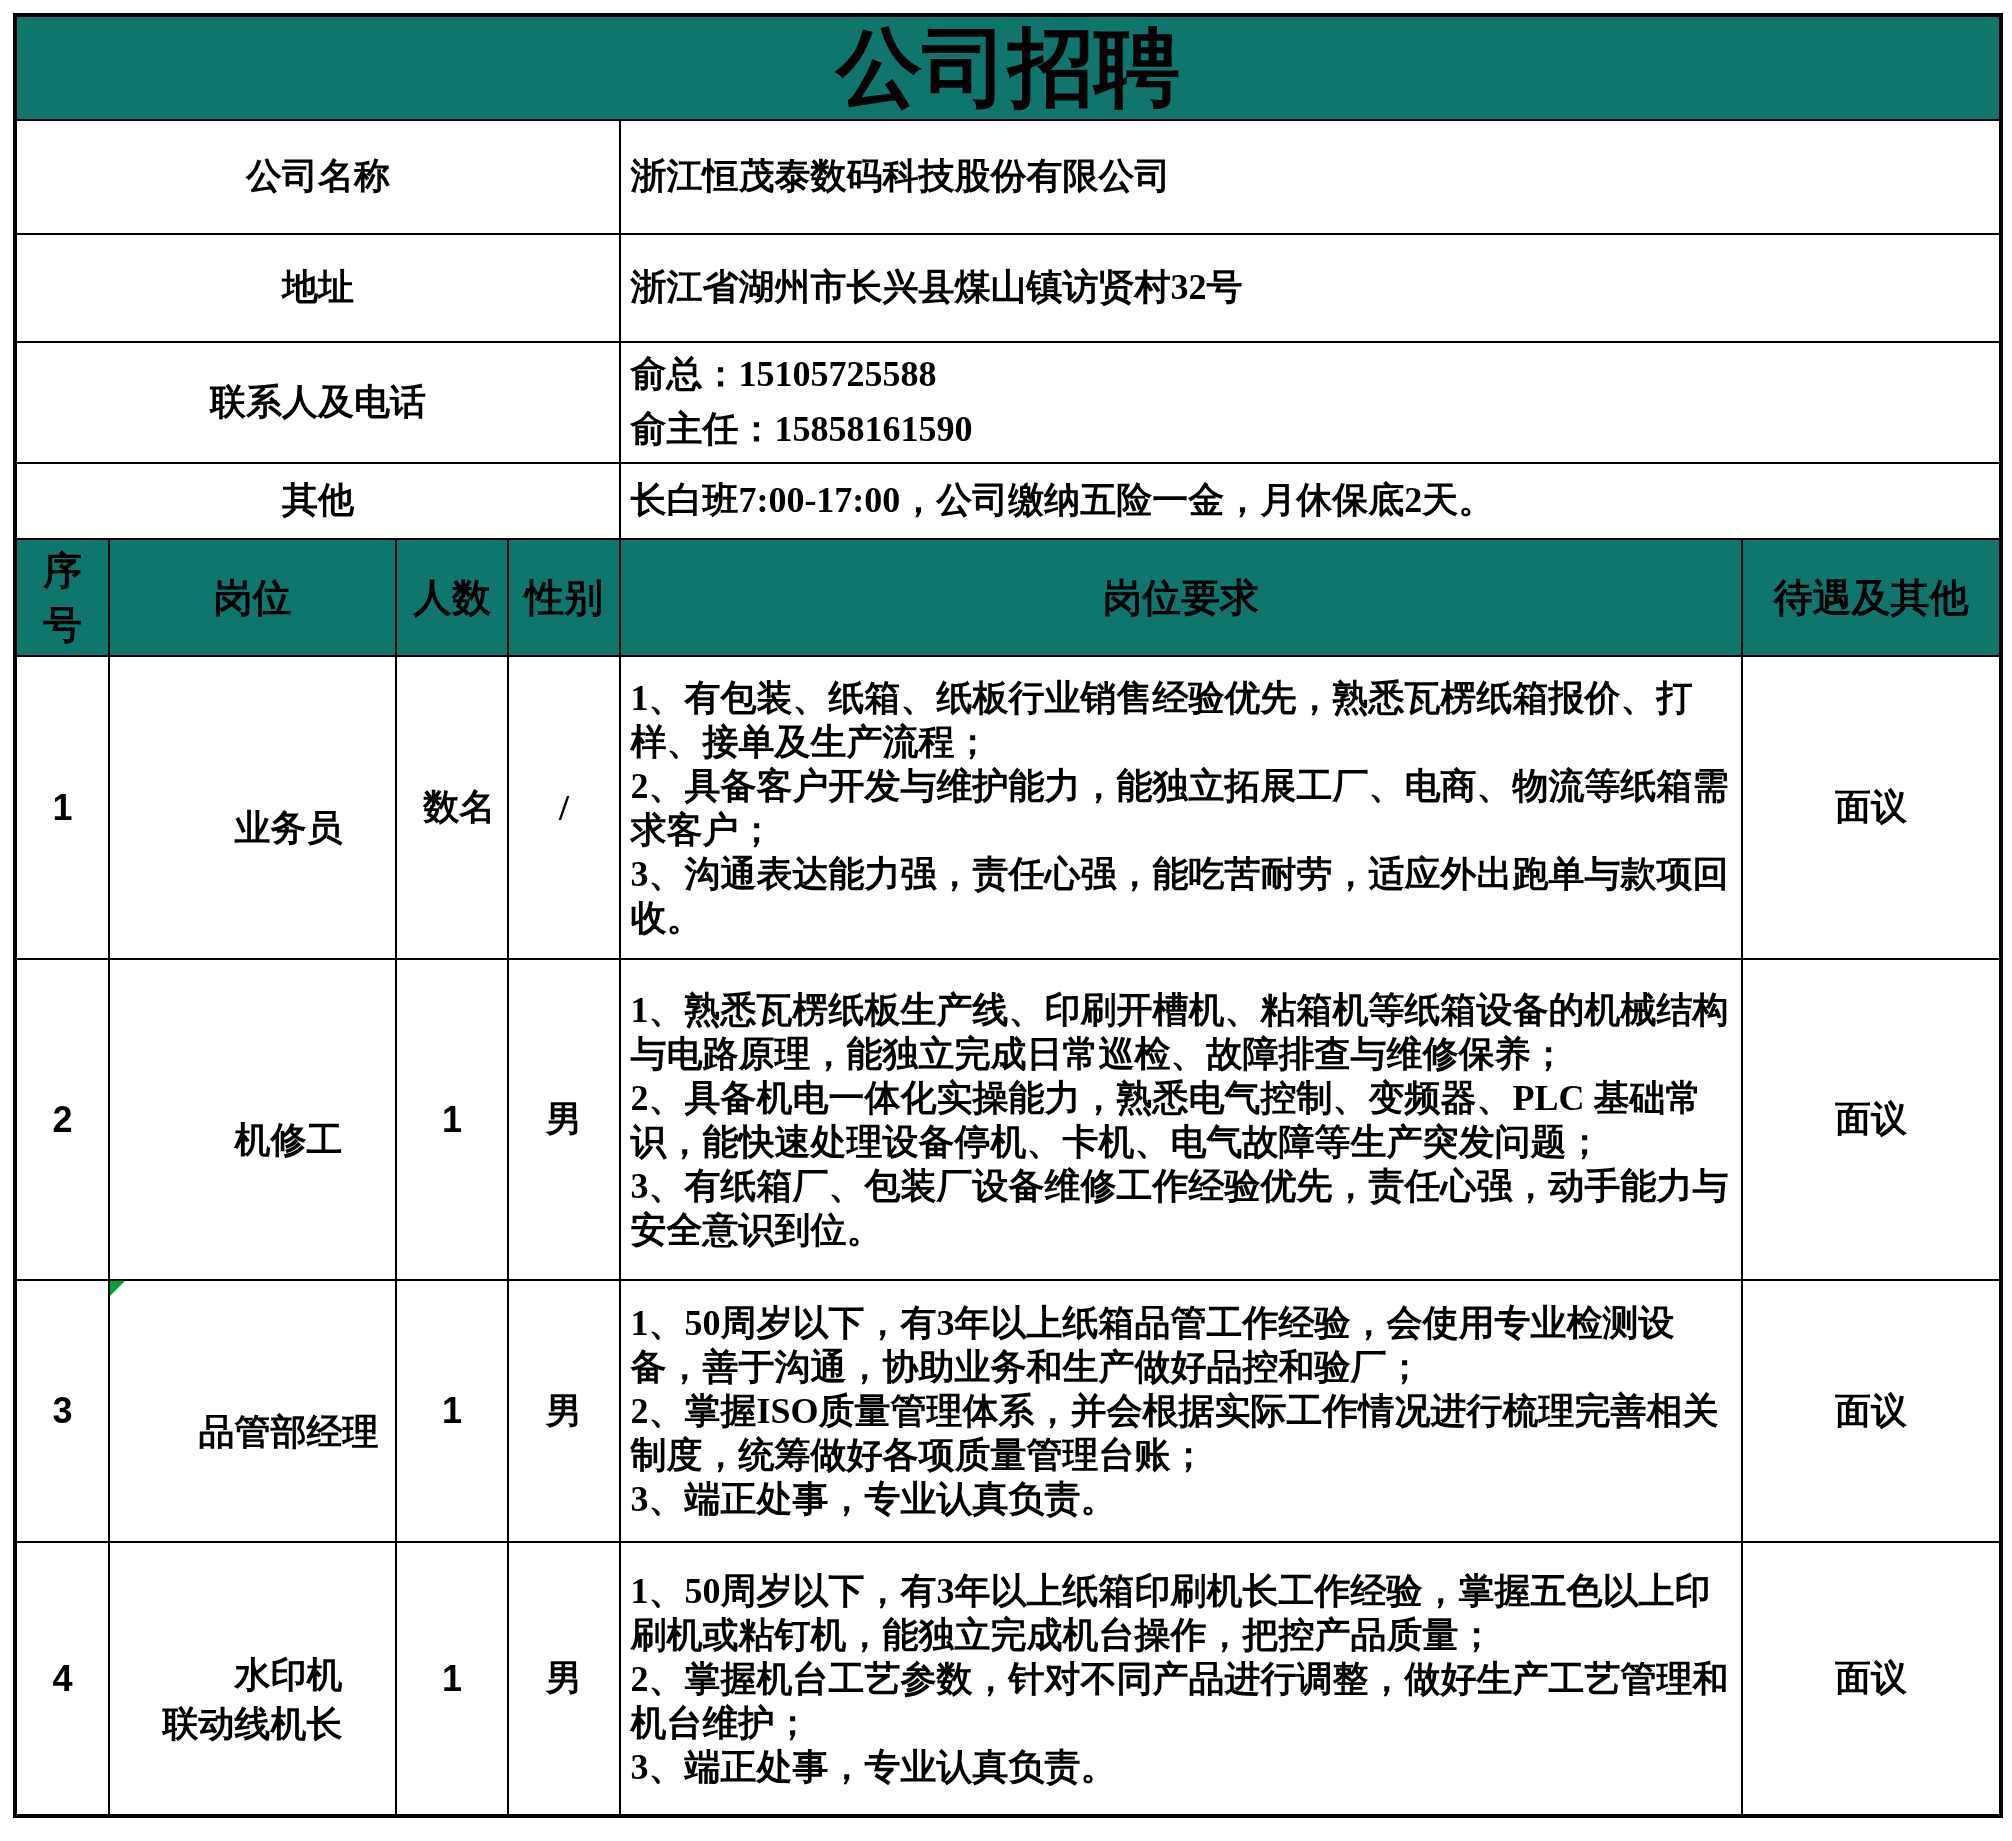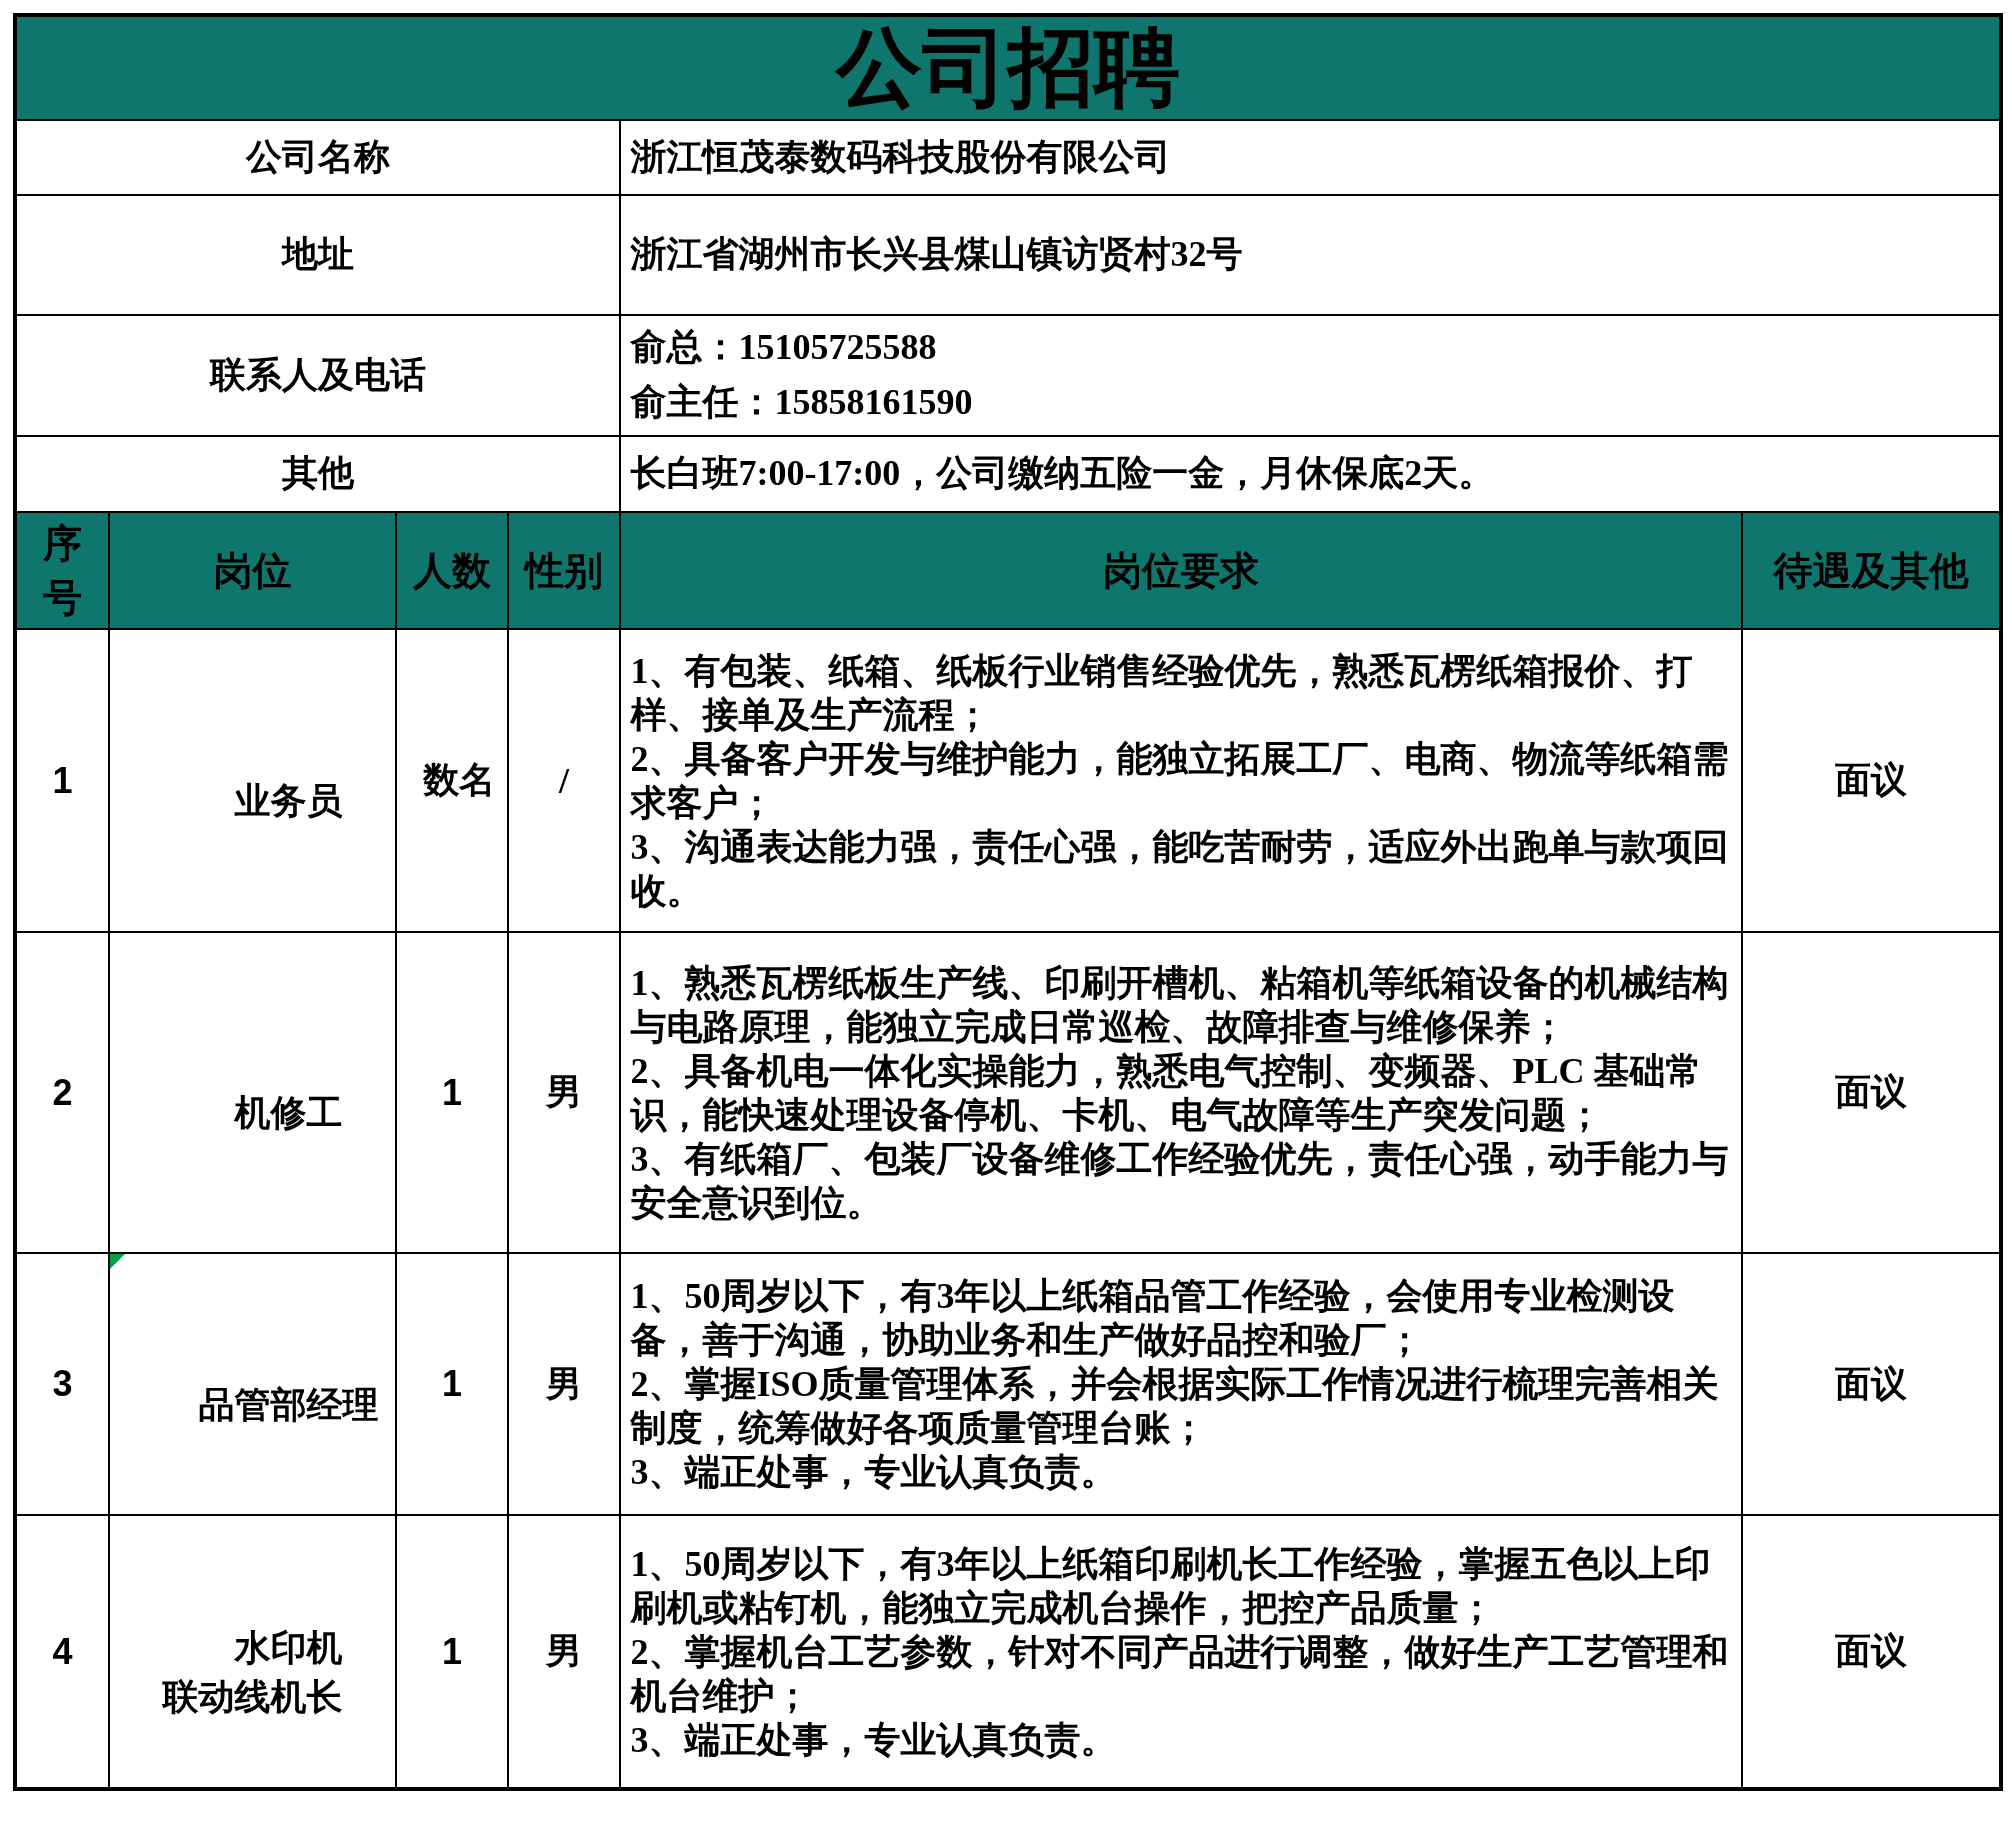--- a/index.html
+++ b/index.html
@@ -109,26 +109,26 @@
       <col style="width:112px">
       <col style="width:1122px">
       <col style="width:259px">
     </colgroup>
 
     <tbody>
         <tr style="height:99px">
       <td class="title-cell cyan" colspan="6">公司招聘</td>
     </tr>
 
-    <tr style="height:75px">
+    <tr style="height:114px">
       <td class="info-label" colspan="4">公司名称</td>
       <td class="info-value" colspan="2">浙江恒茂泰数码科技股份有限公司</td>
     </tr>
 
-    <tr style="height:120px">
+    <tr style="height:108px">
       <td class="info-label" colspan="4">地址</td>
       <td class="info-value" colspan="2">浙江省湖州市长兴县煤山镇访贤村32号</td>
     </tr>
 
     <tr style="height:120px">
       <td class="info-label" colspan="4">联系人及电话</td>
       <td class="info-value" colspan="2">俞总：15105725588
 俞主任：15858161590</td>
     </tr>
 

